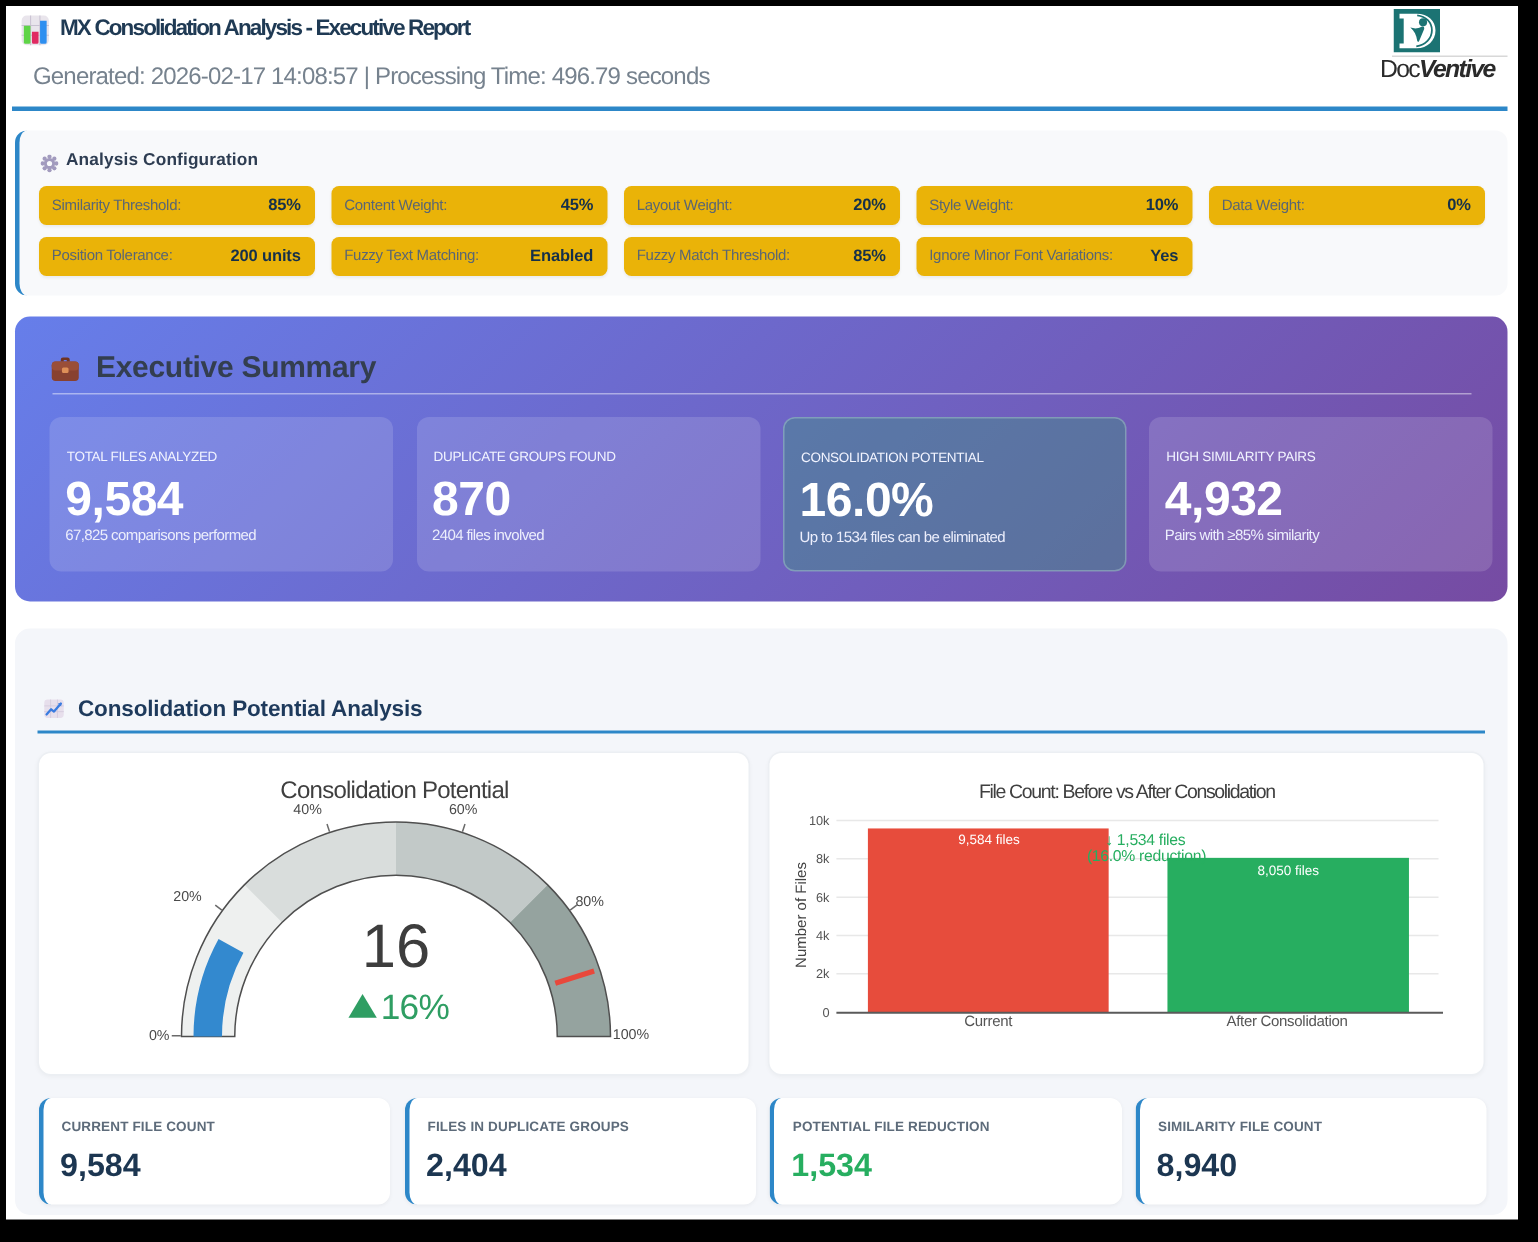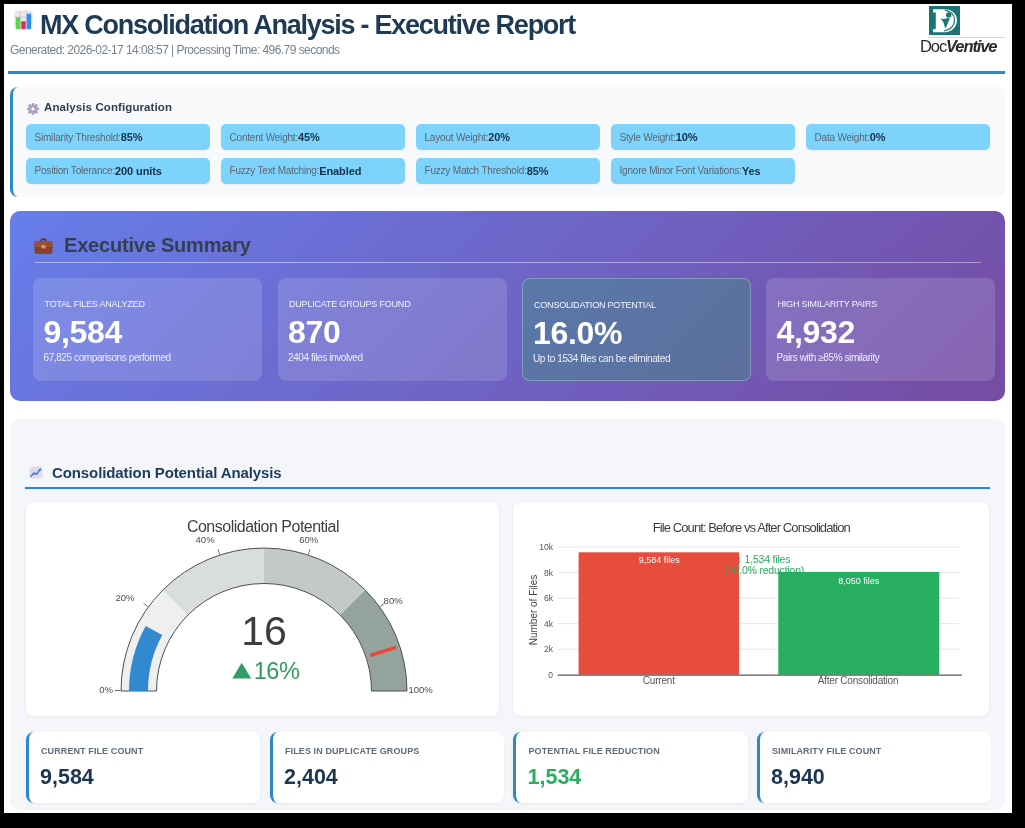--- a/index.html
+++ b/index.html
@@ -1,29 +1,29 @@
 <!DOCTYPE html>
 <html><head>
 <meta charset="utf-8">
 <style>
 *{margin:0;padding:0;box-sizing:border-box}
 html,body{width:1025px;height:828px;background:#000;font-family:"Liberation Sans",sans-serif;position:relative;overflow:hidden}
 .page{position:absolute;left:4px;top:4px;width:1008px;height:808.5px;background:#fff;overflow:hidden}
 .abs{position:absolute}
 
-.title{left:36px;top:6px;font-size:27px;font-weight:bold;color:#1f3a54;letter-spacing:-1.25px}
-.subtitle{left:6px;top:38.5px;font-size:12px;color:#76828e;letter-spacing:-0.55px}
+.title{left:36px;top:6px;font-size:15px;font-weight:bold;color:#1f3a54;letter-spacing:-1.25px}
+.subtitle{left:18px;top:38.5px;font-size:16px;color:#76828e;letter-spacing:-0.55px}
 .hr{left:4px;top:67px;width:997px;height:2.6px;background:#2d87c8}
 
 .logo-text{left:916px;top:32.5px;width:82px;font-size:16.5px;color:#2a2a2a;letter-spacing:-1.1px}
 .logo-line{left:924px;top:32.5px;width:77px;height:1px;background:#d8d8d8}
 
 .cfg{left:6px;top:83px;width:995px;height:110px;background:#f8f9fb;border-left:3.5px solid #2d87c8;border-radius:8px}
 .cfg-title{left:40px;top:97px;font-size:11.5px;font-weight:bold;color:#2e3d52;letter-spacing:0.1px}
-.cfg-item{height:26px;background:#7dd3fc;border-radius:5px;box-shadow:0 1px 2px rgba(0,0,0,0.06);font-size:10px;letter-spacing:-0.2px;color:#5a6673;display:flex;align-items:center;justify-content:flex-start;padding:0 9px}
+.cfg-item{height:26px;background:#eab308;border-radius:5px;box-shadow:0 1px 2px rgba(0,0,0,0.06);font-size:10px;letter-spacing:-0.2px;color:#5a6673;display:flex;align-items:center;justify-content:space-between;padding:0 9px}
 .cfg-item b{font-size:11px;color:#15304a;letter-spacing:-0.1px}
 
 .summary{left:6px;top:207px;width:995px;height:190px;border-radius:10px;background:linear-gradient(135deg,#667eea 0%,#764ba2 100%)}
 .sum-title{left:60px;top:230px;font-size:20px;font-weight:bold;color:#333e4f;letter-spacing:-0.2px}
 .sum-line{left:31px;top:258px;width:946px;height:1px;background:rgba(255,255,255,0.45)}
 .scard{top:273.5px;width:229px;height:103px;border-radius:8px;background:rgba(255,255,255,0.14)}
 .scard.hl{background:rgba(60,150,126,0.40);border:1px solid rgba(190,220,215,0.38)}
 .scard .lb{position:absolute;left:11.5px;top:21.5px;font-size:9px;color:#f2f4ff;letter-spacing:-0.2px}
 .scard .big{position:absolute;left:10.5px;top:36.5px;font-size:32px;font-weight:bold;color:#fff;letter-spacing:-0.3px}
 .scard .sub{position:absolute;left:10.5px;top:74.5px;font-size:10px;color:#eceefc;letter-spacing:-0.4px}

